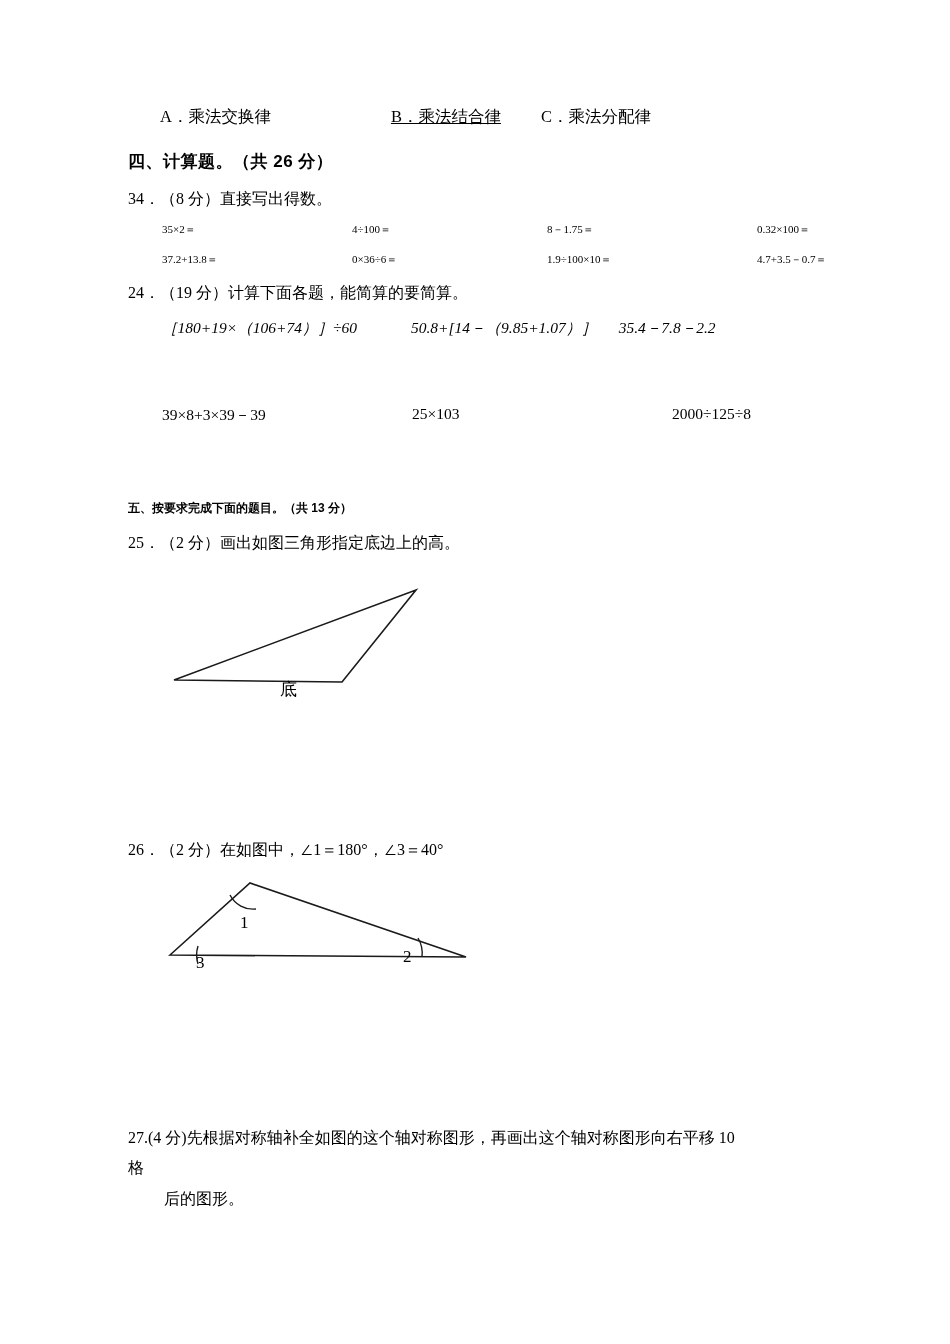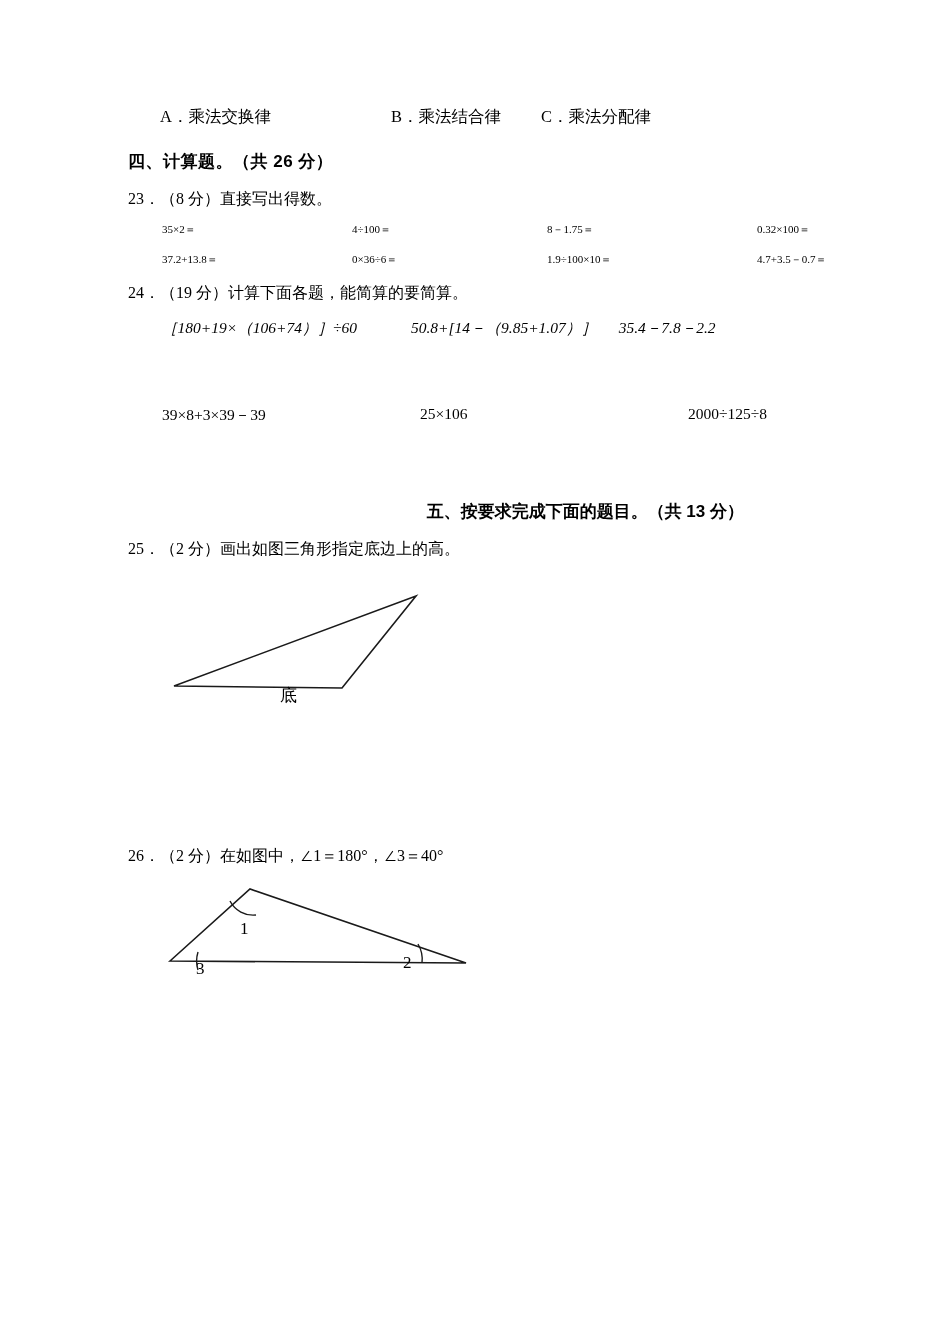--- a/index.html
+++ b/index.html
@@ -27,21 +27,21 @@
     display: flex;
     align-items: baseline;
     font-size: 16.5px;
     margin-top: 10px;
     padding-left: 32px;
   }
   .choices .ch {
     white-space: nowrap;
   }
   .ch-a { margin-right: 120px; }
-  .ch-b { margin-right: 40px; }
+  .ch-b { margin-right: 40px; text-decoration: underline; }
 
   .section-head {
     font-family: "Liberation Sans", sans-serif;
     font-weight: bold;
     font-size: 17px;
     margin-top: 22px;
     letter-spacing: 0.5px;
   }
   .q-line {
     font-size: 16px;
@@ -66,30 +66,28 @@
   }
   .expr-row.r1 > div:nth-child(1) { margin-right: 18px; }
   .expr-row.r1 > div:nth-child(2) { margin-right: 22px; margin-left: 36px; }
 
   .expr-row2 {
     display: grid;
     grid-template-columns: 250px 260px 240px;
     font-size: 15.5px;
     padding-left: 34px;
     margin-top: 66px;
-    gap: 8px;
   }
   .expr-row2 div { white-space: nowrap; }
 
   .section-head2 {
     font-family: "Liberation Sans", sans-serif;
     font-weight: bold;
-    font-size: 17px;
+    font-size: 12px;
     margin-top: 74px;
-    text-align: right;
   }
   .fig-wrap {
     position: relative;
     margin-top: 6px;
   }
   .label-di {
     position: absolute;
     font-size: 17px;
     font-family: "Liberation Sans", sans-serif;
   }
@@ -116,41 +114,41 @@
 <div class="page">
 
   <div class="choices">
     <span class="ch ch-a">A．乘法交换律</span>
     <span class="ch ch-b">B．乘法结合律</span>
     <span class="ch ch-c">C．乘法分配律</span>
   </div>
 
   <div class="section-head">四、计算题。（共 26 分）</div>
 
-  <div class="q-line">23．（8 分）直接写出得数。</div>
+  <div class="q-line">34．（8 分）直接写出得数。</div>
   <div class="calc-grid">
     <div>35×2＝</div>
     <div>4÷100＝</div>
     <div>8－1.75＝</div>
     <div>0.32×100＝</div>
     <div>37.2+13.8＝</div>
     <div>0×36÷6＝</div>
     <div>1.9÷100×10＝</div>
     <div>4.7+3.5－0.7＝</div>
   </div>
 
   <div class="q-line">24．（19 分）计算下面各题，能简算的要简算。</div>
   <div class="expr-row r1">
     <div>［180+19×（106+74）］÷60</div>
     <div>50.8+[14－（9.85+1.07）］</div>
     <div>35.4－7.8－2.2</div>
   </div>
   <div class="expr-row2">
     <div>39×8+3×39－39</div>
-    <div>25×106</div>
+    <div>25×103</div>
     <div>2000÷125÷8</div>
   </div>
 
   <div class="section-head2">五、按要求完成下面的题目。（共 13 分）</div>
 
   <div class="q-line">25．（2 分）画出如图三角形指定底边上的高。</div>
 
   <div class="fig-wrap" style="height:160px;">
     <svg width="420" height="150" viewBox="0 0 420 150" style="margin-left:36px;">
       <polygon points="10,120 252,30 178,122" fill="none" stroke="#1a1a1a" stroke-width="1.6"></polygon>
@@ -166,14 +164,18 @@
 
       <path d="M 66,20 A 26 26 0 0 0 92,34" fill="none" stroke="#1a1a1a" stroke-width="1.4"></path>
       <path d="M 34,71 A 30 30 0 0 0 34,89" fill="none" stroke="#1a1a1a" stroke-width="1.4"></path>
       <path d="M 254,63 A 30 30 0 0 1 258,82" fill="none" stroke="#1a1a1a" stroke-width="1.4"></path>
     </svg>
     <span class="angle-num" style="left:112px; top:38px;">1</span>
     <span class="angle-num" style="left:68px; top:78px;">3</span>
     <span class="angle-num" style="left:275px; top:72px;">2</span>
   </div>
 
+  <div class="q27">
+    <div>27.(4 分)先根据对称轴补全如图的这个轴对称图形，再画出这个轴对称图形向右平移 10 格</div>
+    <span class="cont">后的图形。</span>
+  </div>
 
 </div>
 
 </body></html>

